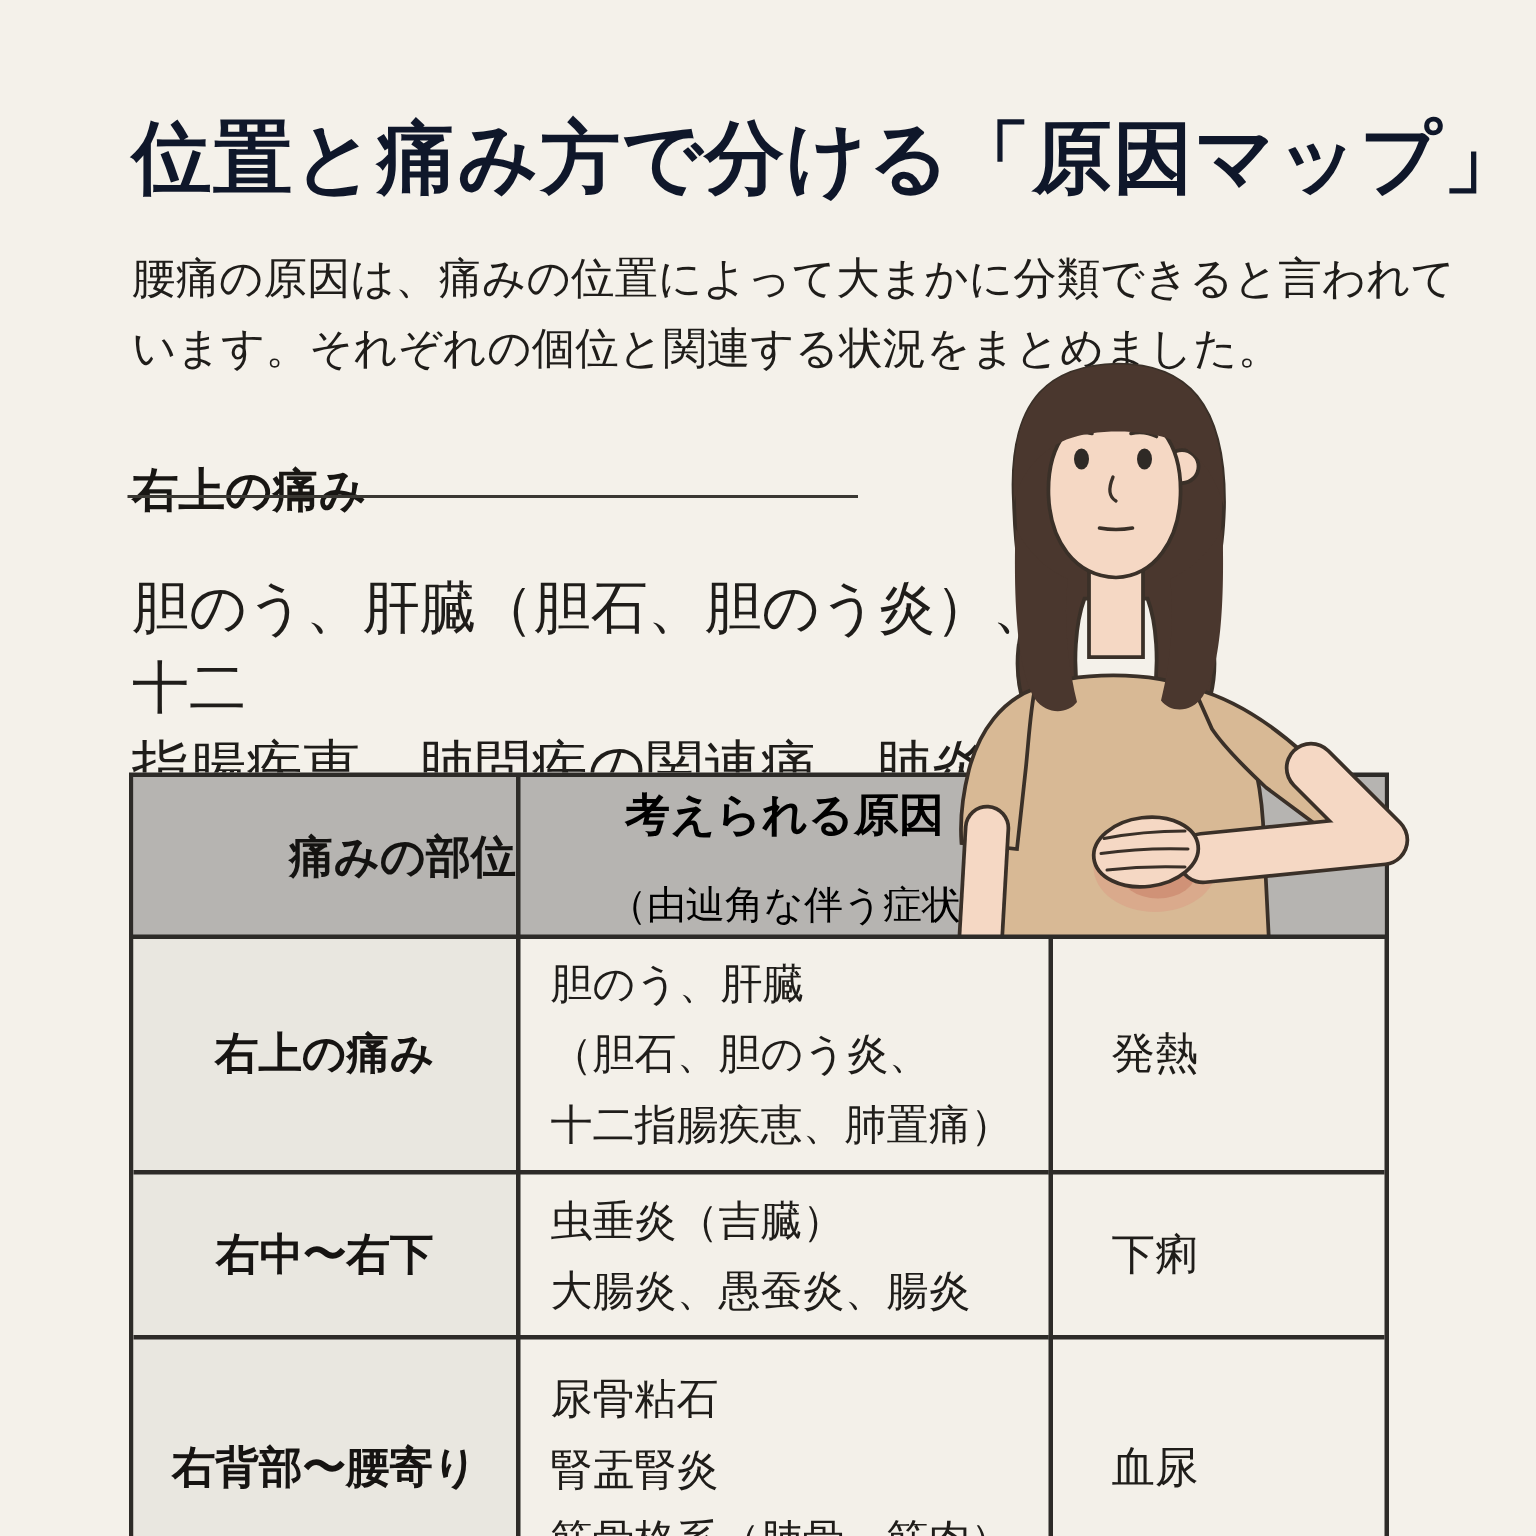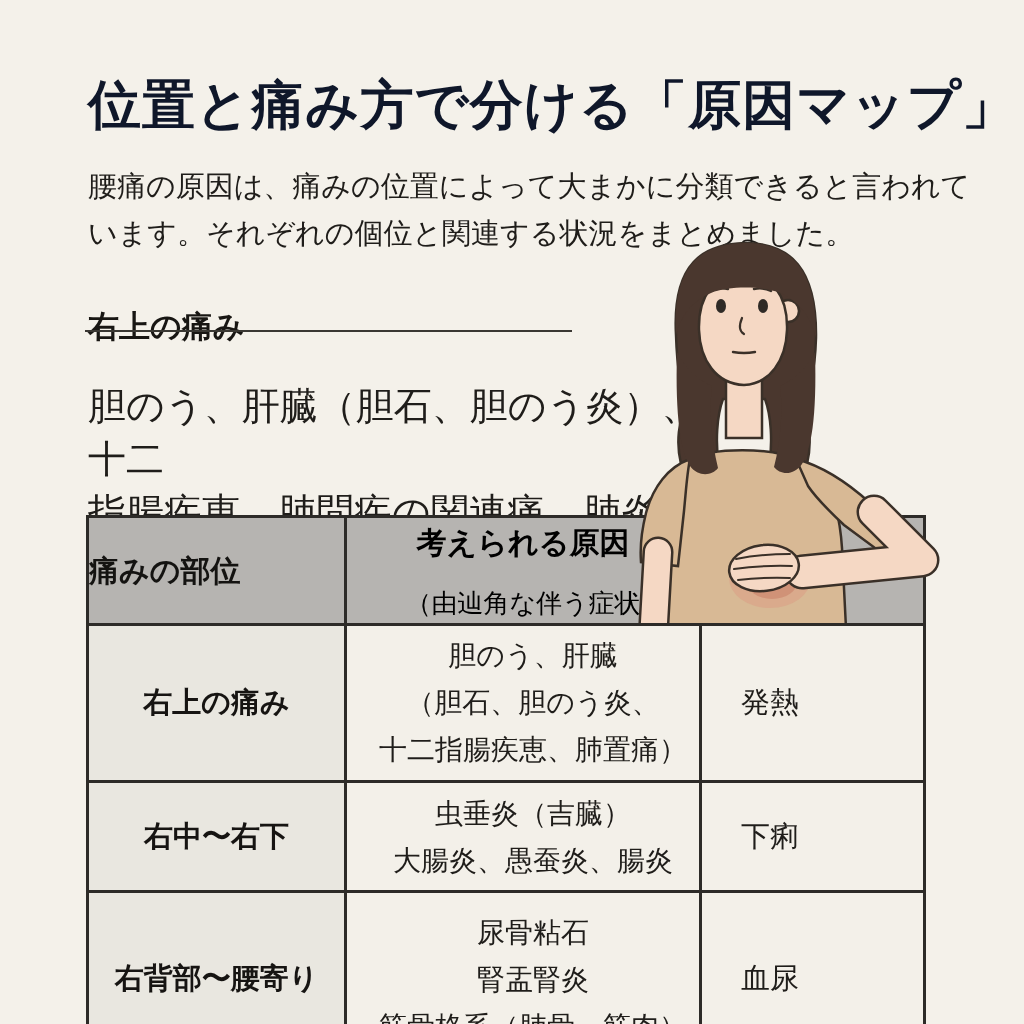--- a/index.html
+++ b/index.html
@@ -40,26 +40,26 @@
     display:grid;
     grid-template-columns:255px 355px 224px;
     grid-template-rows:107px 155px 110px 175px;
     background:#f3f0e9;
     z-index:1;
   }
   .cell{box-sizing:border-box;display:flex;flex-direction:column;justify-content:center;}
   .cell.c2,.cell.c3{border-left:3px solid #2d2b28;}
   .cell.rb{border-top:3px solid #2d2b28;}
   .hdr{background:#b6b4b1;}
-  .hdr.c1{align-items:flex-start;font-size:30px;font-weight:bold;color:#141311;}
+  .hdr.c1{align-items:flex-end;font-size:30px;font-weight:bold;color:#141311;}
   .hdr.c2{align-items:center;text-align:center;color:#000000;}
   .hdr-line1{font-size:30px;font-weight:bold;}
   .hdr-line2{font-size:26px;font-weight:normal;margin-top:22px;}
   .loc{align-items:center;font-size:29px;font-weight:bold;background:#e9e7e0;color:#161412;}
-  .causes{font-size:28px;line-height:47px;padding-left:20px;white-space:pre-line;text-align:center;}
+  .causes{font-size:28px;line-height:47px;padding-left:20px;white-space:pre-line;}
   .sym{font-size:29px;padding-left:39px;}
   
   .hdr-border-overlay{
     left:86px;top:623px;width:840px;height:3px;
     background:#2d2b28;z-index:6;
   }
   .illu{left:600px;top:230px;width:380px;height:395px;z-index:5;}
 </style>
 </head>
 <body>

